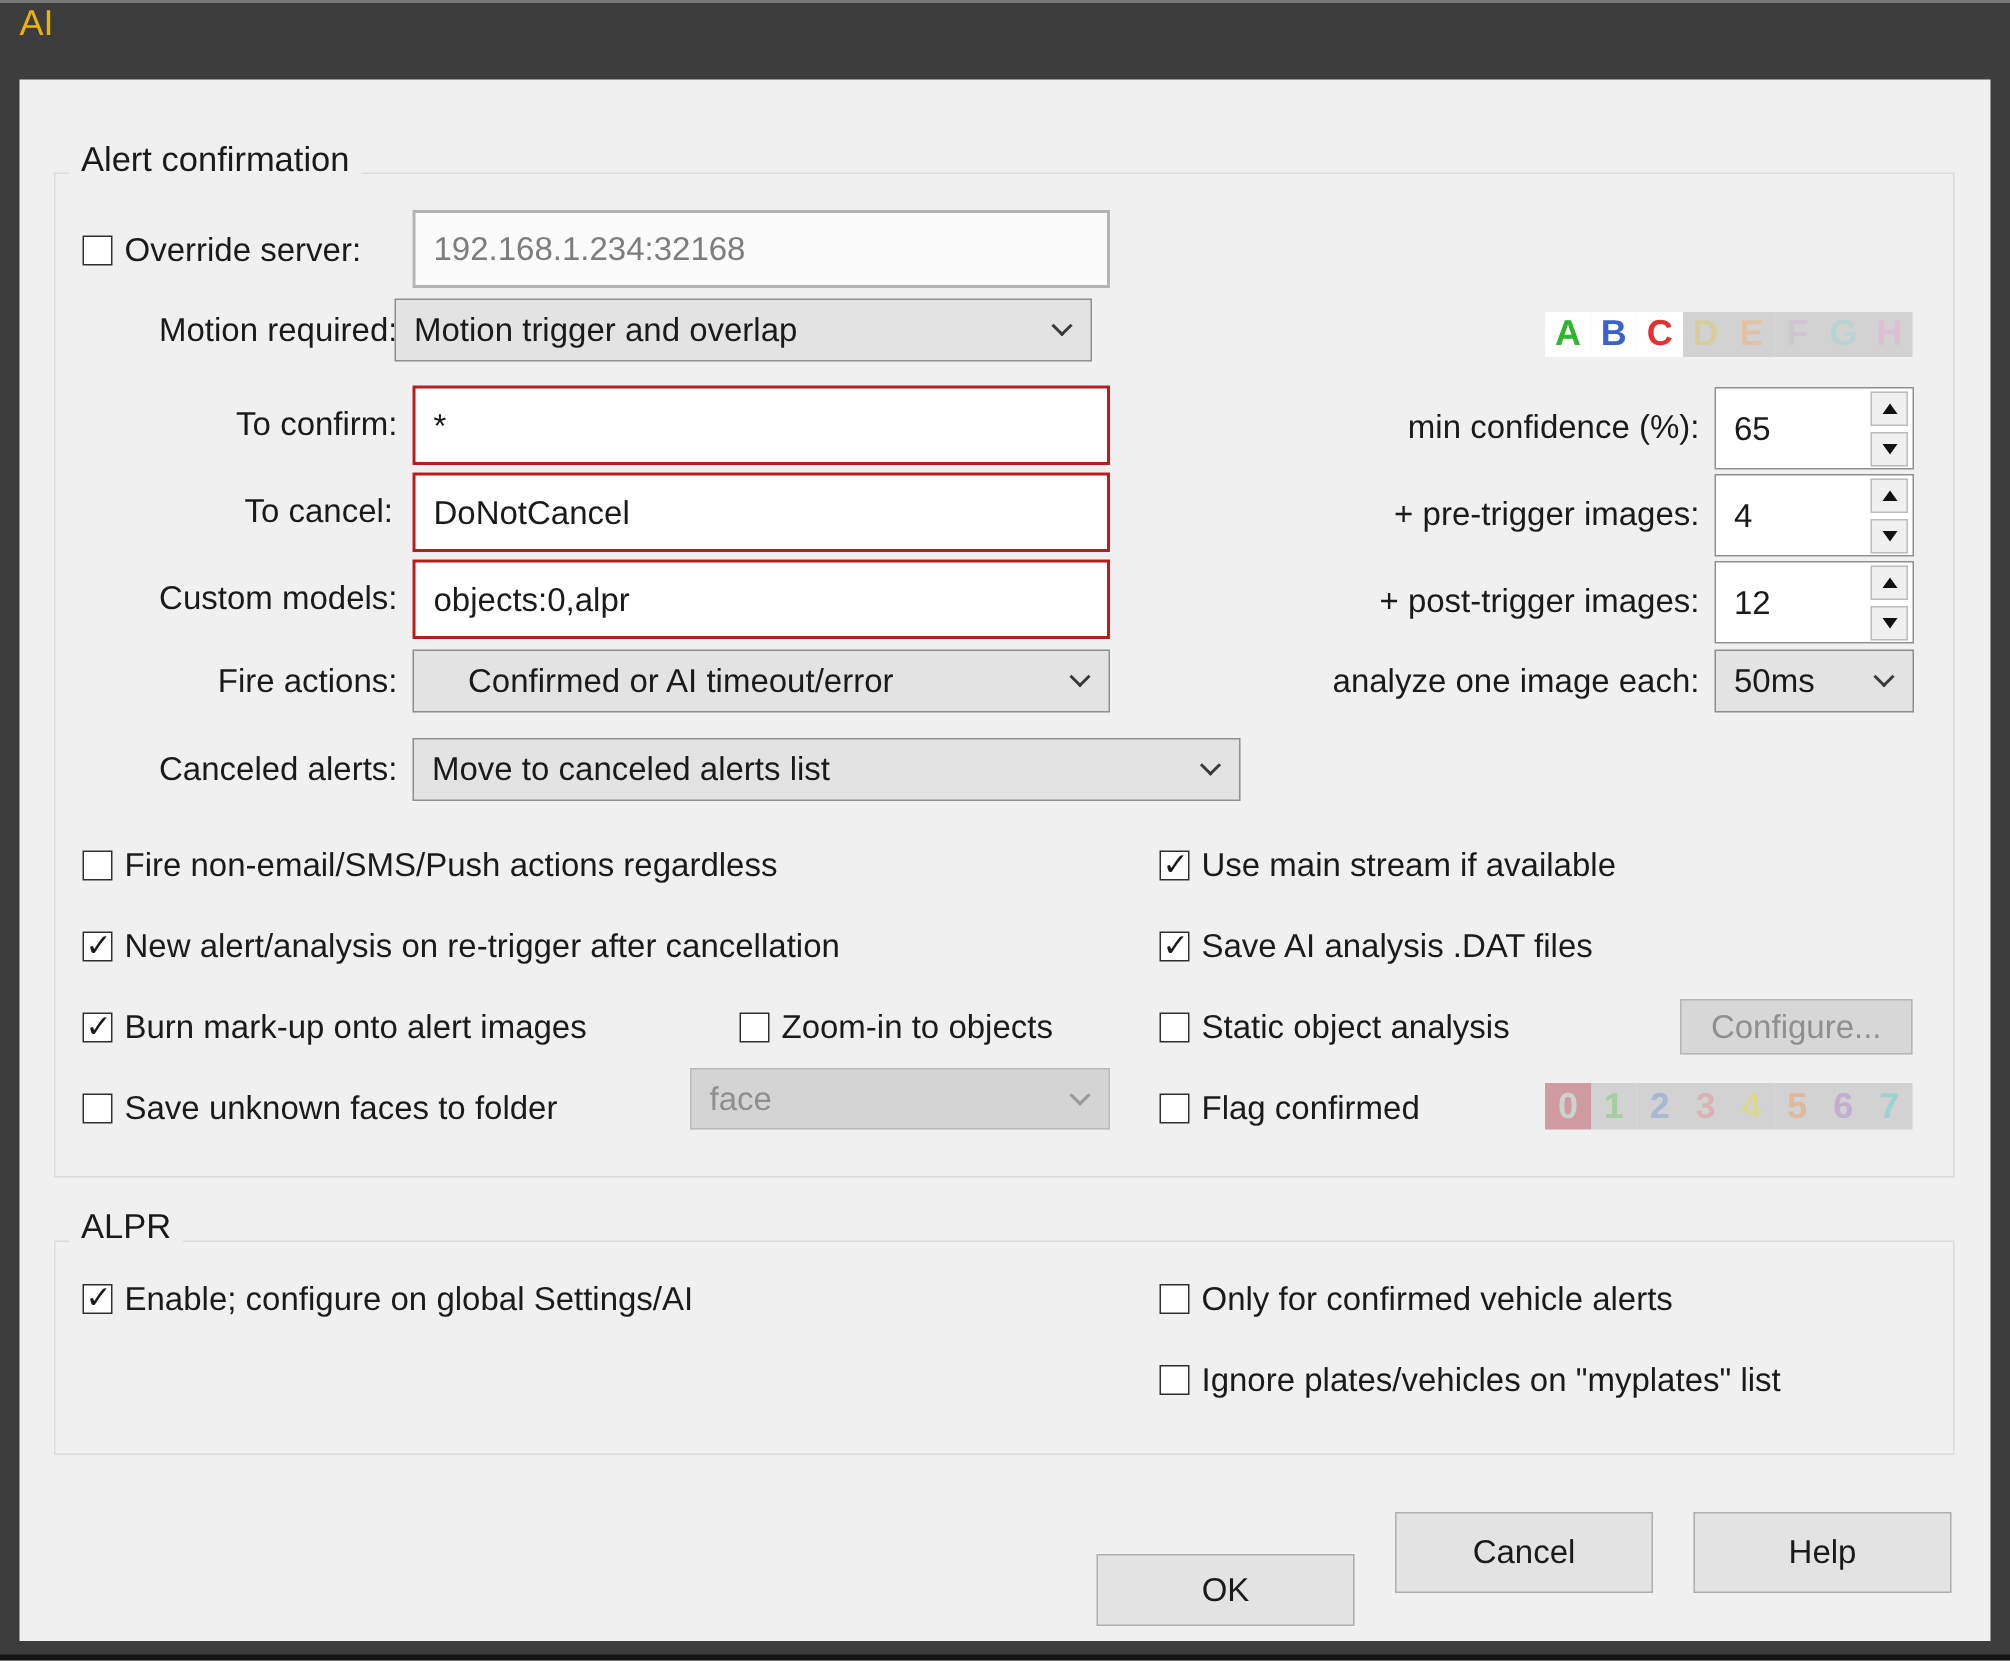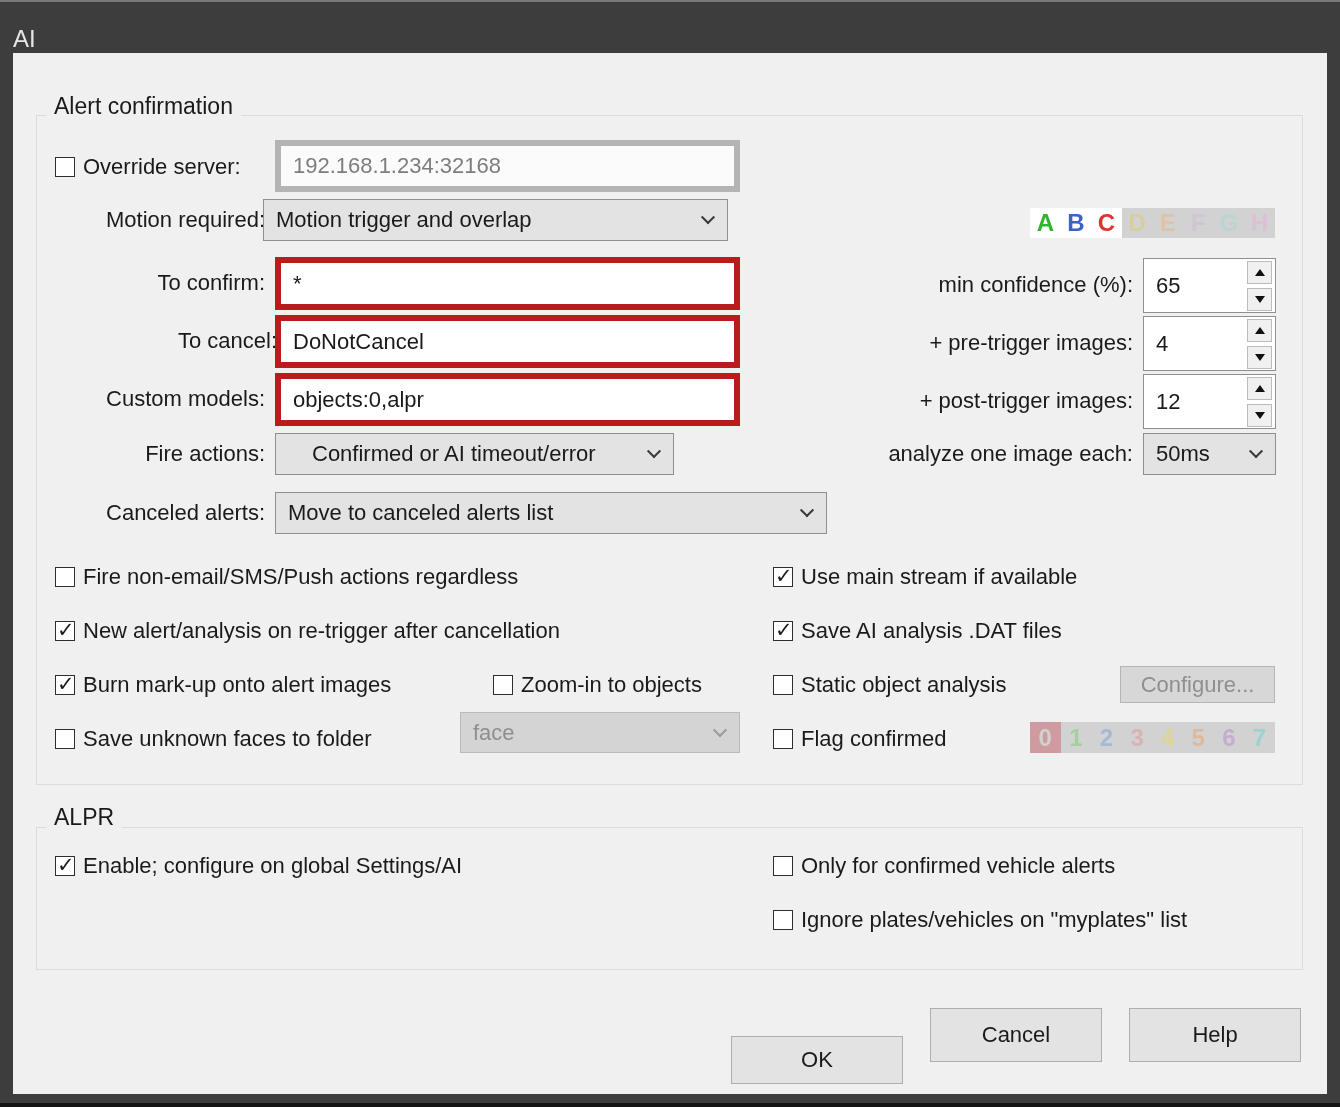--- a/index.html
+++ b/index.html
@@ -7,39 +7,39 @@
   body {
     font-family:"Liberation Sans","DejaVu Sans",sans-serif;
     background:#3d3d3d;
     position:relative;
     color:#1a1a1a;
   }
   .frame-top-line { position:absolute; top:0; left:0; right:0; height:2px; background:#787878; }
   .frame-bottom-line { position:absolute; bottom:0; left:0; right:0; height:4px; background:#141414; }
   .titlebar {
     position:absolute; top:2px; left:0; right:0; height:51px;
-    display:flex; align-items:flex-end; padding-left:13px;
-    color:#e5e5e5; font-size:24px;
+    display:flex; align-items:flex-start; padding-left:13px;
+    color:#eab308; font-size:24px;
   }
   .content {
     position:absolute; left:13px; top:53px; width:1314px; height:1041px;
     background:#f0f0f0;
     text-decoration:underline;
   }
   .groupbox { position:absolute; border:1px solid #dcdcdc; }
   .grouplabel {
     position:absolute; background:#f0f0f0; padding:0 8px;
     font-size:23px; height:30px; line-height:30px; z-index:2;
   }
   .flabel {
     position:absolute; font-size:22px; height:30px; line-height:30px;
     text-align:right; white-space:nowrap;
   }
   .textinput {
-    position:absolute; background:#ffffff; border:6px solid #b91c1c;
+    position:absolute; background:#ffffff; border:2px solid #b91c1c;
     display:flex; align-items:center; padding-left:12px;
     font-size:22px; white-space:nowrap; overflow:hidden;
   }
   .textinput.disabled { background:#fbfbfb; border-color:#b4b4b4; color:#7d7d7d; }
   .combo {
     position:absolute; background:#e3e3e3; border:1px solid #8f8f8f;
     display:flex; align-items:center; justify-content:space-between;
     padding:0 14px 0 12px; font-size:22px; white-space:nowrap;
   }
   .combo.disabled { background:#d4d4d4; border-color:#bababa; color:#8f8f8f; }
@@ -111,32 +111,32 @@
   <div class="combo" style="left:250px;top:146px;width:465px;height:42px;">
     <span>Motion trigger and overlap</span>
     <span class="chev"></span>
   </div>
 
   <div class="flabel" style="left:23px;top:215px;width:229px;">To confirm:</div>
   <div class="textinput" style="left:262px;top:204px;width:465px;height:53px;">
     <span>*</span>
   </div>
 
-  <div class="flabel" style="left:35px;top:273px;width:229px;">To cancel:</div>
+  <div class="flabel" style="left:20px;top:273px;width:229px;">To cancel:</div>
   <div class="textinput" style="left:262px;top:262px;width:465px;height:53px;">
     <span>DoNotCancel</span>
   </div>
 
   <div class="flabel" style="left:23px;top:331px;width:229px;">Custom models:</div>
   <div class="textinput" style="left:262px;top:320px;width:465px;height:53px;">
     <span>objects:0,alpr</span>
   </div>
 
   <div class="flabel" style="left:23px;top:386px;width:229px;">Fire actions:</div>
-  <div class="combo" style="left:262px;top:380px;width:399px;height:42px;padding-left:36px;">
+  <div class="combo" style="left:262px;top:380px;width:465px;height:42px;padding-left:36px;">
     <span>Confirmed or AI timeout/error</span>
     <span class="chev"></span>
   </div>
 
   <div class="flabel" style="left:23px;top:445px;width:229px;">Canceled alerts:</div>
   <div class="combo" style="left:262px;top:439px;width:552px;height:42px;">
     <span>Move to canceled alerts list</span>
     <span class="chev"></span>
   </div>
 

